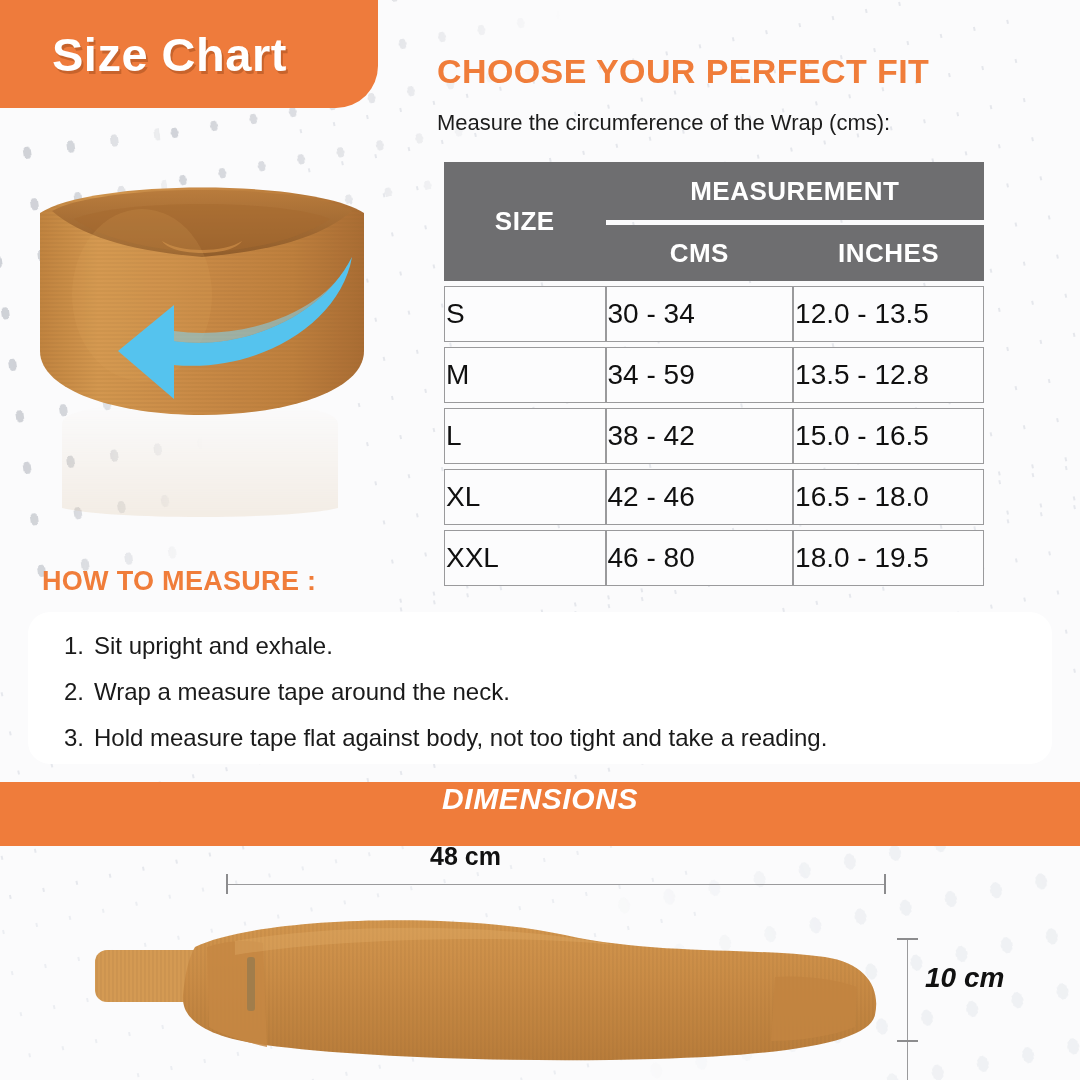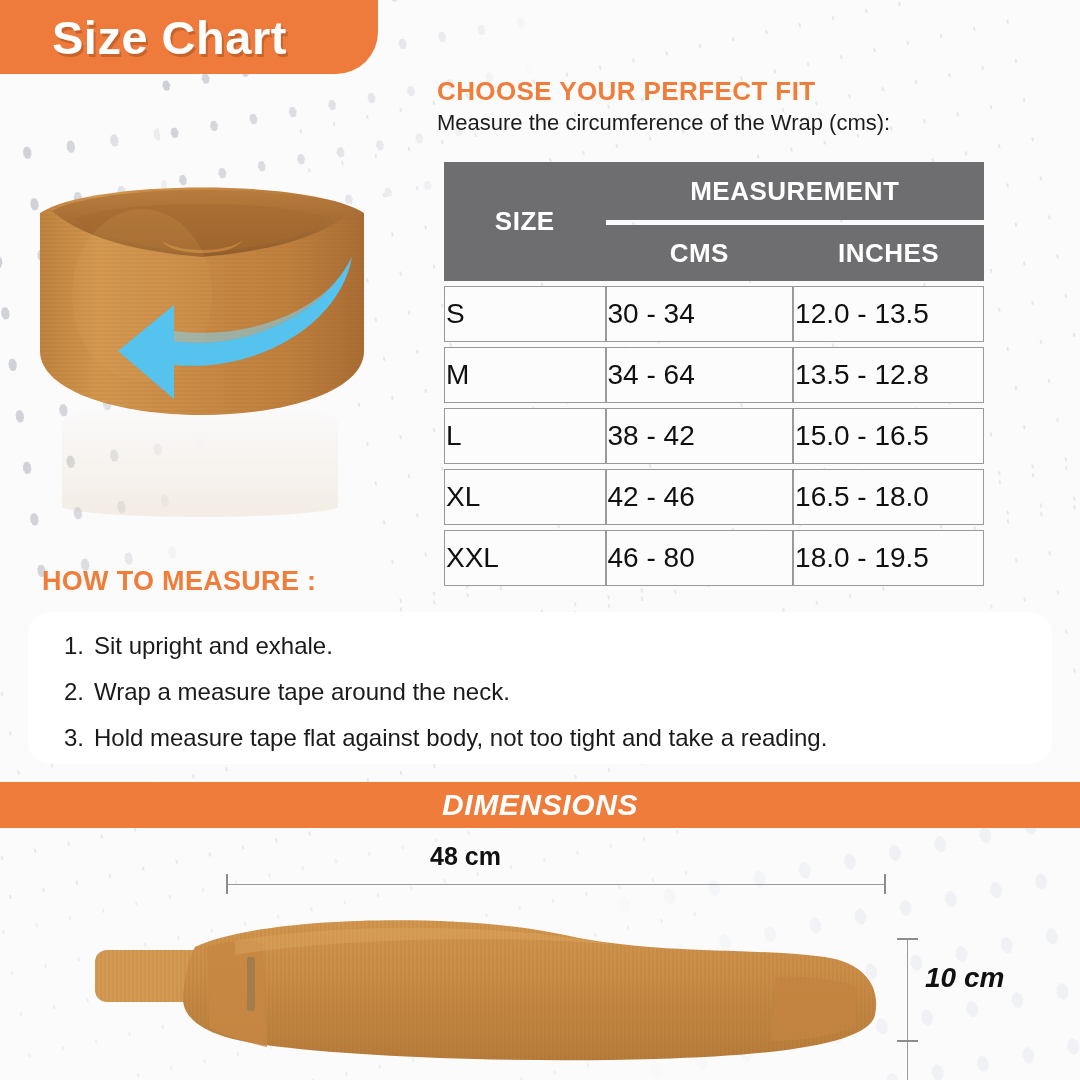--- a/index.html
+++ b/index.html
@@ -59,44 +59,43 @@
   }
   .dots-bottom-left{
     left:-30px;top:840px;width:760px;height:280px;
     background-image:radial-gradient(ellipse 2px 4px at 50% 50%, #eceef2 0 60%, rgba(0,0,0,0) 61%);
     background-size:34px 42px;
     transform:rotate(-12deg);
   }
 
   
   .size-banner{
-    position:absolute;left:0;top:0;width:378px;height:74px;
+    position:absolute;left:0;top:0;width:378px;height:108px;
     background:#ee7b3c;
     border-bottom-right-radius:42px;
     display:flex;align-items:center;
     box-sizing:border-box;padding-left:52px;
     z-index:6;
   }
   .size-banner-title{
     color:#ffffff;
     font-size:47px;
     font-weight:bold;
     letter-spacing:.5px;
     text-shadow:2px 3px 0 rgba(150,70,25,.45);
   }
 
   
   .headline{
     position:absolute;left:437px;top:52px;
     color:#f07d3a;
-    font-size:26px;
+    font-size:34px;
     font-weight:bold;
     letter-spacing:.4px;
     z-index:5;
-    margin-top:24px;
   }
   .subline{
     position:absolute;left:437px;top:110px;
     color:#1c1c1c;
     font-size:22px;
     z-index:5;
   }
 
   
   .size-table{
@@ -150,23 +149,23 @@
     font-size:24px;
     color:#1a1a1a;
     line-height:1.0;
     margin-bottom:22px;
   }
   .howto-num{width:30px;flex:0 0 30px;}
   .howto-text{flex:1;}
 
   
   .dim-banner{
-    position:absolute;left:0;top:782px;width:1080px;height:46px;
+    position:absolute;left:0;top:782px;width:1080px;height:64px;
     background:#ef7c3b;
-    display:flex;align-items:center;justify-content:center;
+    display:flex;align-items:flex-start;justify-content:center;
     z-index:6;
   }
   .dim-banner-title{
     color:#ffffff;
     font-size:30px;
     font-weight:bold;
     font-style:italic;
     letter-spacing:.6px;
   }
 
@@ -285,21 +284,21 @@
       </tr>
     </thead>
     <tbody>
       <tr>
         <td>S</td>
         <td>30 - 34</td>
         <td>12.0 - 13.5</td>
       </tr>
       <tr>
         <td>M</td>
-        <td>34 - 64</td>
+        <td>34 - 59</td>
         <td>13.5 - 12.8</td>
       </tr>
       <tr>
         <td>L</td>
         <td>38 - 42</td>
         <td>15.0 - 16.5</td>
       </tr>
       <tr>
         <td>XL</td>
         <td>42 - 46</td>

